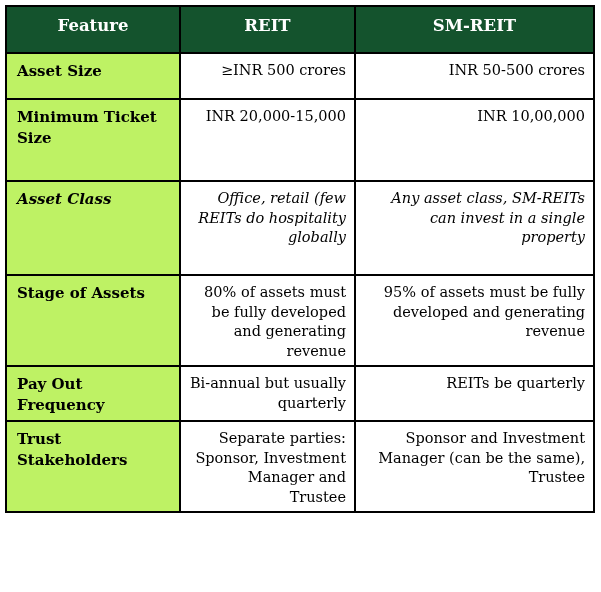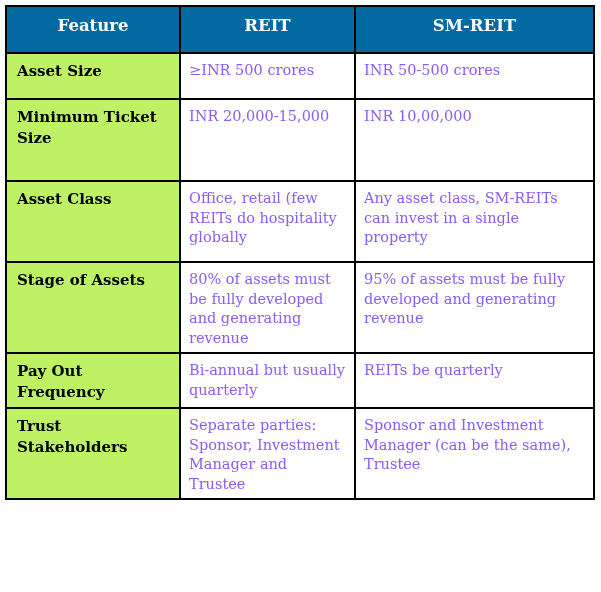--- a/index.html
+++ b/index.html
@@ -22,21 +22,21 @@
 
   .comparison-table th,
   .comparison-table td {
     border: 2px solid #000000;
     vertical-align: top;
     overflow: hidden;
   }
 
   
   .comparison-table thead th {
-    background: #0369a1;
+    background: #14532d;
     color: #ffffff;
     font-weight: bold;
     font-size: 16.5px;
     text-align: center;
     padding: 9px 4px 4px 4px;
     height: 47px;
     box-sizing: border-box;
   }
 
   
@@ -46,33 +46,33 @@
     font-weight: bold;
     font-size: 15px;
     text-align: left;
     padding: 7px 6px 4px 10px;
     line-height: 21px;
   }
 
   
   .comparison-table td.data-cell {
     background: #ffffff;
-    color: #8b5cf6;
+    color: #000000;
     font-size: 14.5px;
-    text-align: left;
+    text-align: right;
     padding: 7px 8px 4px 8px;
     line-height: 19.5px;
     margin-top: 36px;
   }
 
   
   tr.row-h1 { height: 46px; }
   tr.row-h2 { height: 82px; }
   tr.row-h3 { height: 43px; }
-  tr.row-h4 { height: 81px; }
+  tr.row-h4 { height: 94px; font-style: italic; }
   tr.row-h5 { height: 77px; }
   tr.row-h6 { height: 53px; }
   tr.row-h7 { height: 94px; }
   tr.row-h8 { height: 73px; }
 </style>
 </head>
 <body>
 
 <table class="comparison-table">
   <colgroup>

